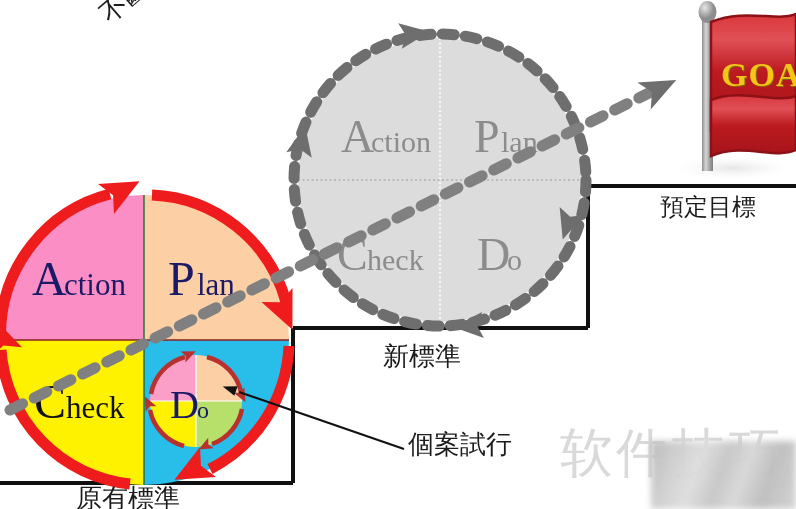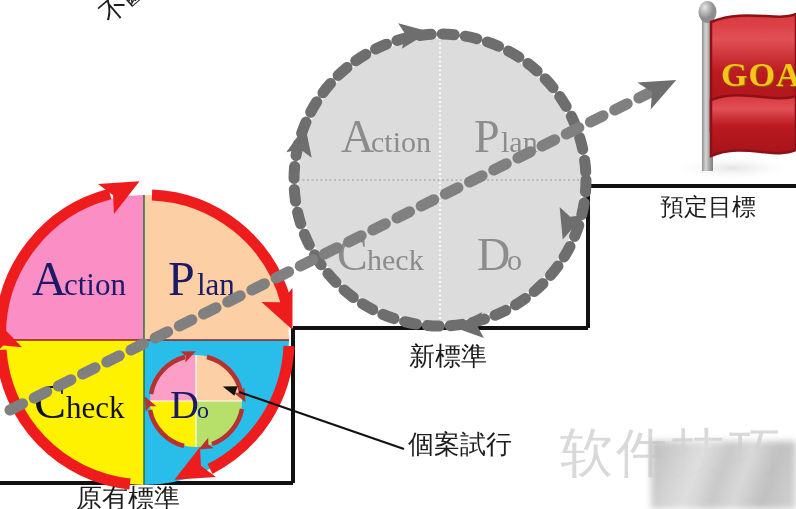--- a/index.html
+++ b/index.html
@@ -12,21 +12,21 @@
   }
   #stage{position:absolute;left:0;top:0;width:796px;height:509px;overflow:hidden;background:#fff;}
   #stage svg{position:absolute;left:0;top:0;}
   .lbl{
     position:absolute;
     font-family:"Liberation Serif", serif;
     color:#1c1c1c;
     white-space:nowrap;
     line-height:1;
   }
-  #label-new-standard{left:409px;top:344px;font-size:26px;}
+  #label-new-standard{left:383px;top:344px;font-size:26px;}
   #label-case-trial{left:408px;top:432px;font-size:26px;}
   #label-target{left:660px;top:195px;font-size:24px;}
   #label-old-standard{left:76px;top:486px;font-size:26px;}
   #label-improve{
     left:96px;top:8px;font-size:26px;
     transform:rotate(-41deg);
     transform-origin:0 0;
     letter-spacing:1px;
   }
   #watermark{

